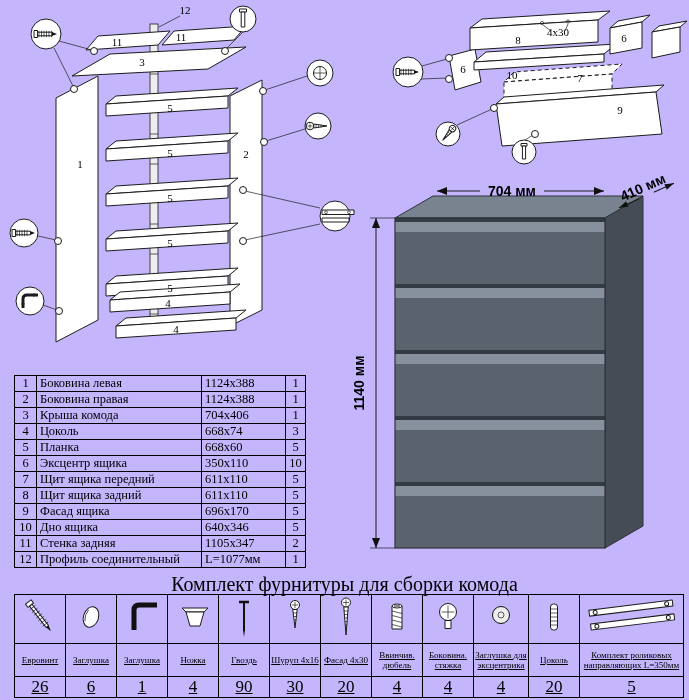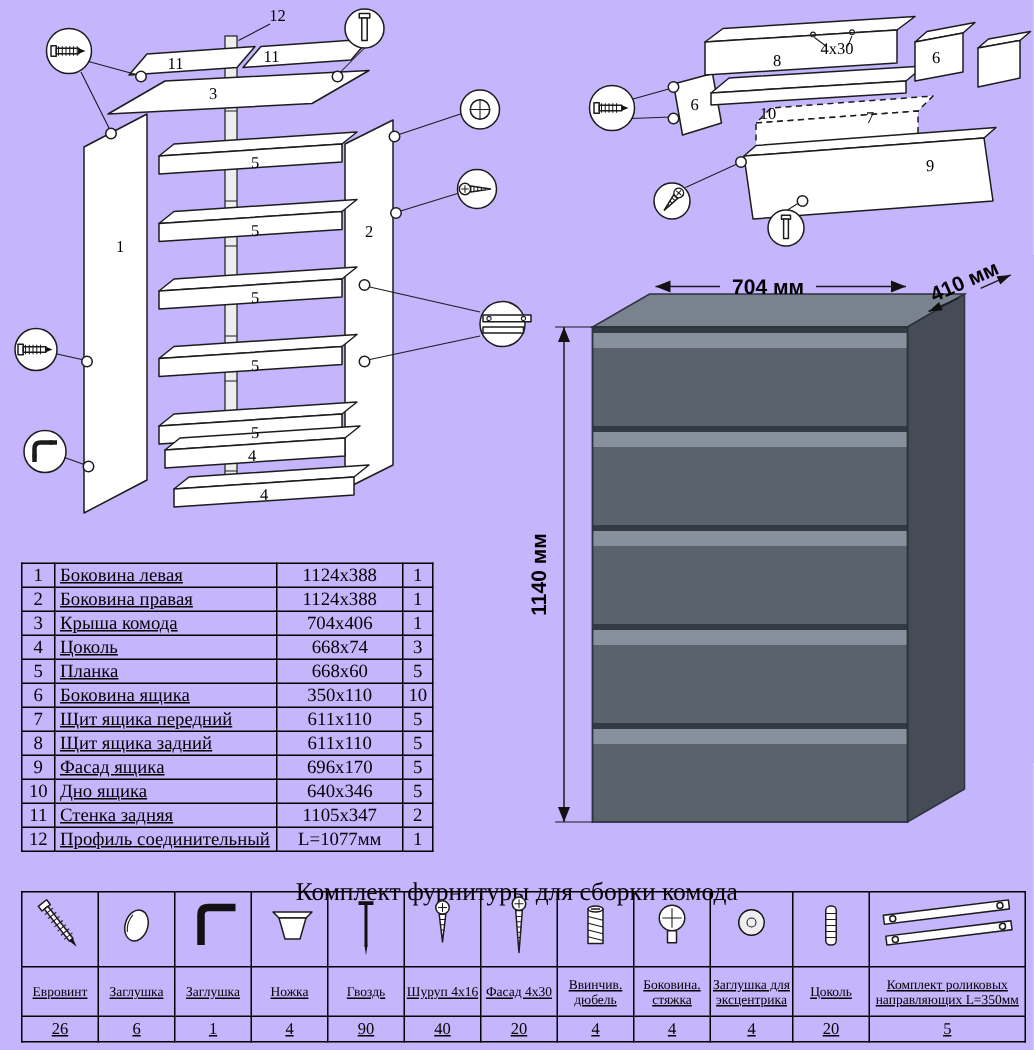--- a/index.html
+++ b/index.html
@@ -13,34 +13,34 @@
   svg .ln { stroke:#1c1c1c; stroke-width:1; fill:none; }
   svg .thin { stroke:#1c1c1c; stroke-width:0.7; fill:none; }
   svg .blk { fill:#111; stroke:none; }
   svg .lbl { font-family:"Liberation Serif", serif; font-size:11px; fill:#000; text-anchor:middle; }
   svg .dim { font-family:"Liberation Sans", sans-serif; font-size:14px; font-weight:bold; fill:#000; text-anchor:middle; }
 
   
   .parts-table { position:absolute; left:14px; top:375px; border-collapse:collapse; font-size:12.5px; }
   .parts-table td { border:1px solid #000; padding:0 3px; height:16px; line-height:15px; white-space:nowrap; }
   .parts-table td.num { width:22px; text-align:center; padding:0; }
-  .parts-table td.name { width:148px;text-decoration:underline; }
-  .parts-table td.size { width:84px; text-align:center; }
+  .parts-table td.name { width:165px; }
+  .parts-table td.size { width:84px; }
   .parts-table td.qty { width:20px; text-align:center; padding:0; }
 
   
   .hw-title { position:absolute; left:0; top:573px; width:689px; text-align:center;
-              font-family:"Liberation Serif", serif; font-size:17px; color:#000;margin-top:12px; }
+              font-family:"Liberation Serif", serif; font-size:20px; color:#000; }
 
   
   .hw-table { position:absolute; left:14px; top:594px; border-collapse:collapse; table-layout:fixed;text-decoration:underline; }
   .hw-table td { border:1px solid #000; text-align:center; vertical-align:middle; padding:0; overflow:hidden; }
   .hw-table td.icon { height:46px; }
   .hw-table td.hname { height:33px; font-size:9px; line-height:1.12; padding:1px 1px; }
-  .hw-table td.hqty { height:17px; font-size:11px; }
+  .hw-table td.hqty { height:17px; font-size:17px; }
 </style>
 </head>
 <body>
 
 <div class="page">
 
   <svg class="diagram" style="left:0;top:0" width="360" height="372" viewBox="0 0 360 372">
 
     <g>
       <rect x="150" y="24" width="8" height="308" fill="#ededed" stroke="#1c1c1c" stroke-width="0.8"></rect>
@@ -337,21 +337,21 @@
           <td class="qty">3</td>
         </tr>
     <tr>
           <td class="num">5</td>
           <td class="name">Планка</td>
           <td class="size">668x60</td>
           <td class="qty">5</td>
         </tr>
     <tr>
           <td class="num">6</td>
-          <td class="name">Боковина ящика</td>
+          <td class="name">Эксцентр ящика</td>
           <td class="size">350x110</td>
           <td class="qty">10</td>
         </tr>
     <tr>
           <td class="num">7</td>
           <td class="name">Щит ящика передний</td>
           <td class="size">611x110</td>
           <td class="qty">5</td>
         </tr>
     <tr>
@@ -511,21 +511,21 @@
       <td class="hname">Заглушка для эксцентрика</td>
       <td class="hname">Цоколь</td>
       <td class="hname">Комплект роликовых направляющих L=350мм</td>
     </tr>
     <tr>
       <td class="hqty">26</td>
       <td class="hqty">6</td>
       <td class="hqty">1</td>
       <td class="hqty">4</td>
       <td class="hqty">90</td>
-      <td class="hqty">40</td>
+      <td class="hqty">30</td>
       <td class="hqty">20</td>
       <td class="hqty">4</td>
       <td class="hqty">4</td>
       <td class="hqty">4</td>
       <td class="hqty">20</td>
       <td class="hqty">5</td>
     </tr>
   </tbody>
     </table>
 

